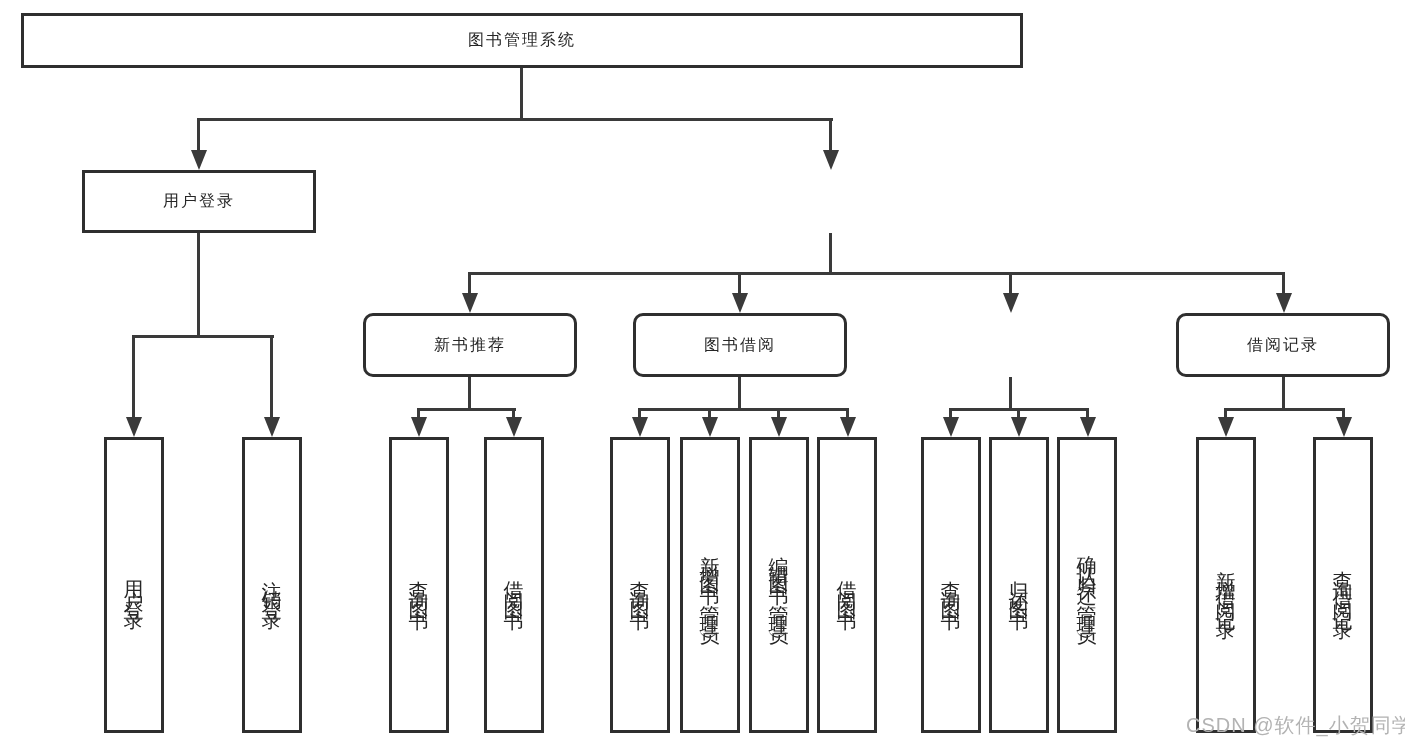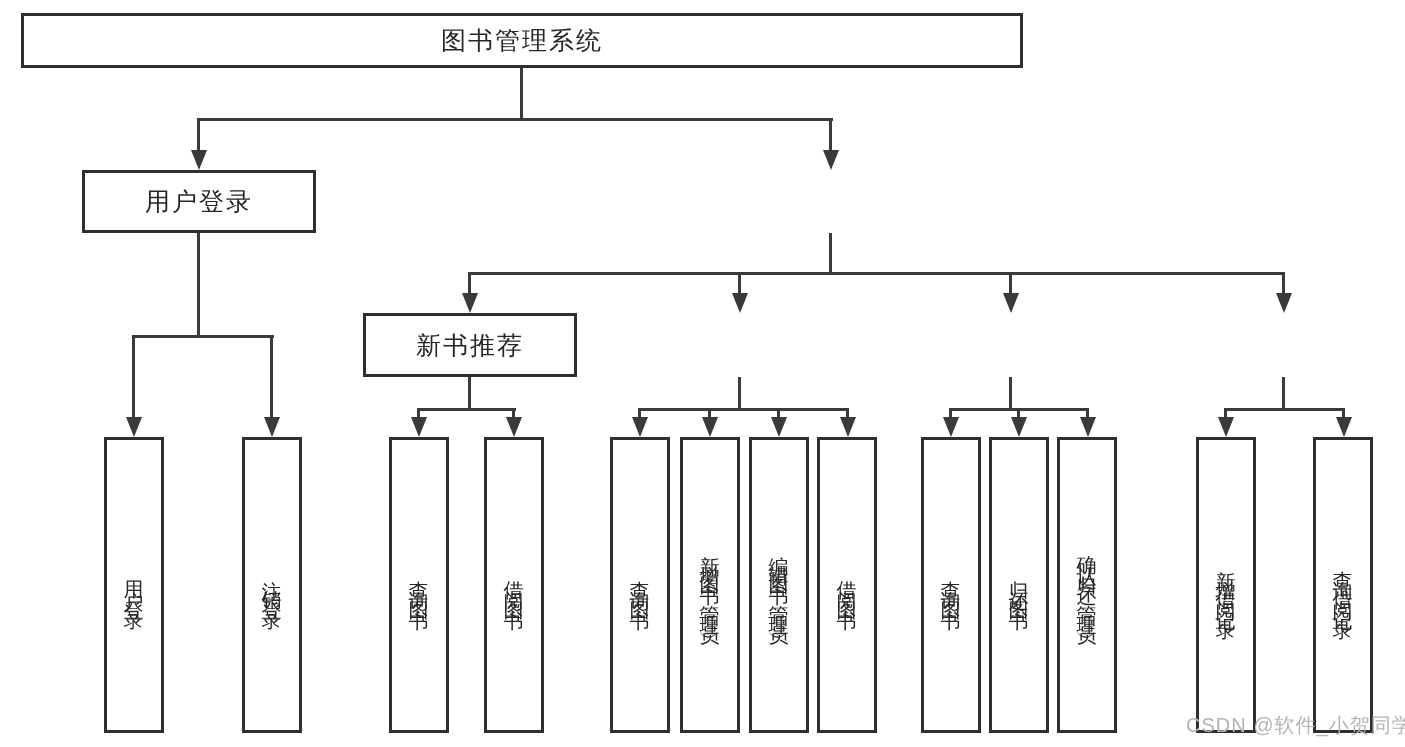--- a/index.html
+++ b/index.html
@@ -18,24 +18,24 @@
     color:var(--text);
     overflow:hidden;
   }
   .box{
     position:absolute;
     border:3px solid var(--border);
     background:#fff;
     box-sizing:border-box;
     display:flex;align-items:center;justify-content:center;
   }
-  .hlabel{font-size:25px;letter-spacing:2px;color:var(--text);}
+  .hlabel{font-size:16px;letter-spacing:2px;color:var(--text);}
   .root{left:21px;top:13px;width:1002px;height:55px;}
   .lvl1{top:170px;width:234px;height:63px;}
-  .lvl2{top:313px;width:214px;height:64px;}
+  .lvl2{top:313px;width:214px;height:64px;border-radius:10px;}
   .leaf{top:437px;width:60px;height:296px;}
   .vlabel{
     writing-mode:vertical-rl;
     text-orientation:mixed;
     font-size:20px;
     letter-spacing:10px;
     color:var(--text);
     line-height:1;
   }
   .vline,.hline{position:absolute;background:var(--line);}
@@ -90,20 +90,26 @@
   <div class="arr" style="left:462px;top:293px"></div>
   <div class="vline" style="left:738px;top:272px;height:23px"></div>
   <div class="arr" style="left:732px;top:293px"></div>
   <div class="vline" style="left:1009px;top:272px;height:23px"></div>
   <div class="arr" style="left:1003px;top:293px"></div>
   <div class="vline" style="left:1282px;top:272px;height:23px"></div>
   <div class="arr" style="left:1276px;top:293px"></div>
 
   <div class="box lvl2" style="left:363px">
     <span class="hlabel">新书推荐</span>
+  </div>
+  <div class="box lvl2" style="left:633px">
+    <span class="hlabel">图书借阅</span>
+  </div>
+  <div class="box lvl2" style="left:1176px">
+    <span class="hlabel">借阅记录</span>
   </div>
 
   <div class="vline" style="left:468px;top:377px;height:33px"></div>
   <div class="hline" style="left:417px;top:408px;width:99px"></div>
   <div class="vline" style="left:417px;top:408px;height:12px"></div>
   <div class="arr" style="left:411px;top:417px"></div>
   <div class="vline" style="left:512px;top:408px;height:12px"></div>
   <div class="arr" style="left:506px;top:417px"></div>
 
   <div class="vline" style="left:738px;top:377px;height:33px"></div>

